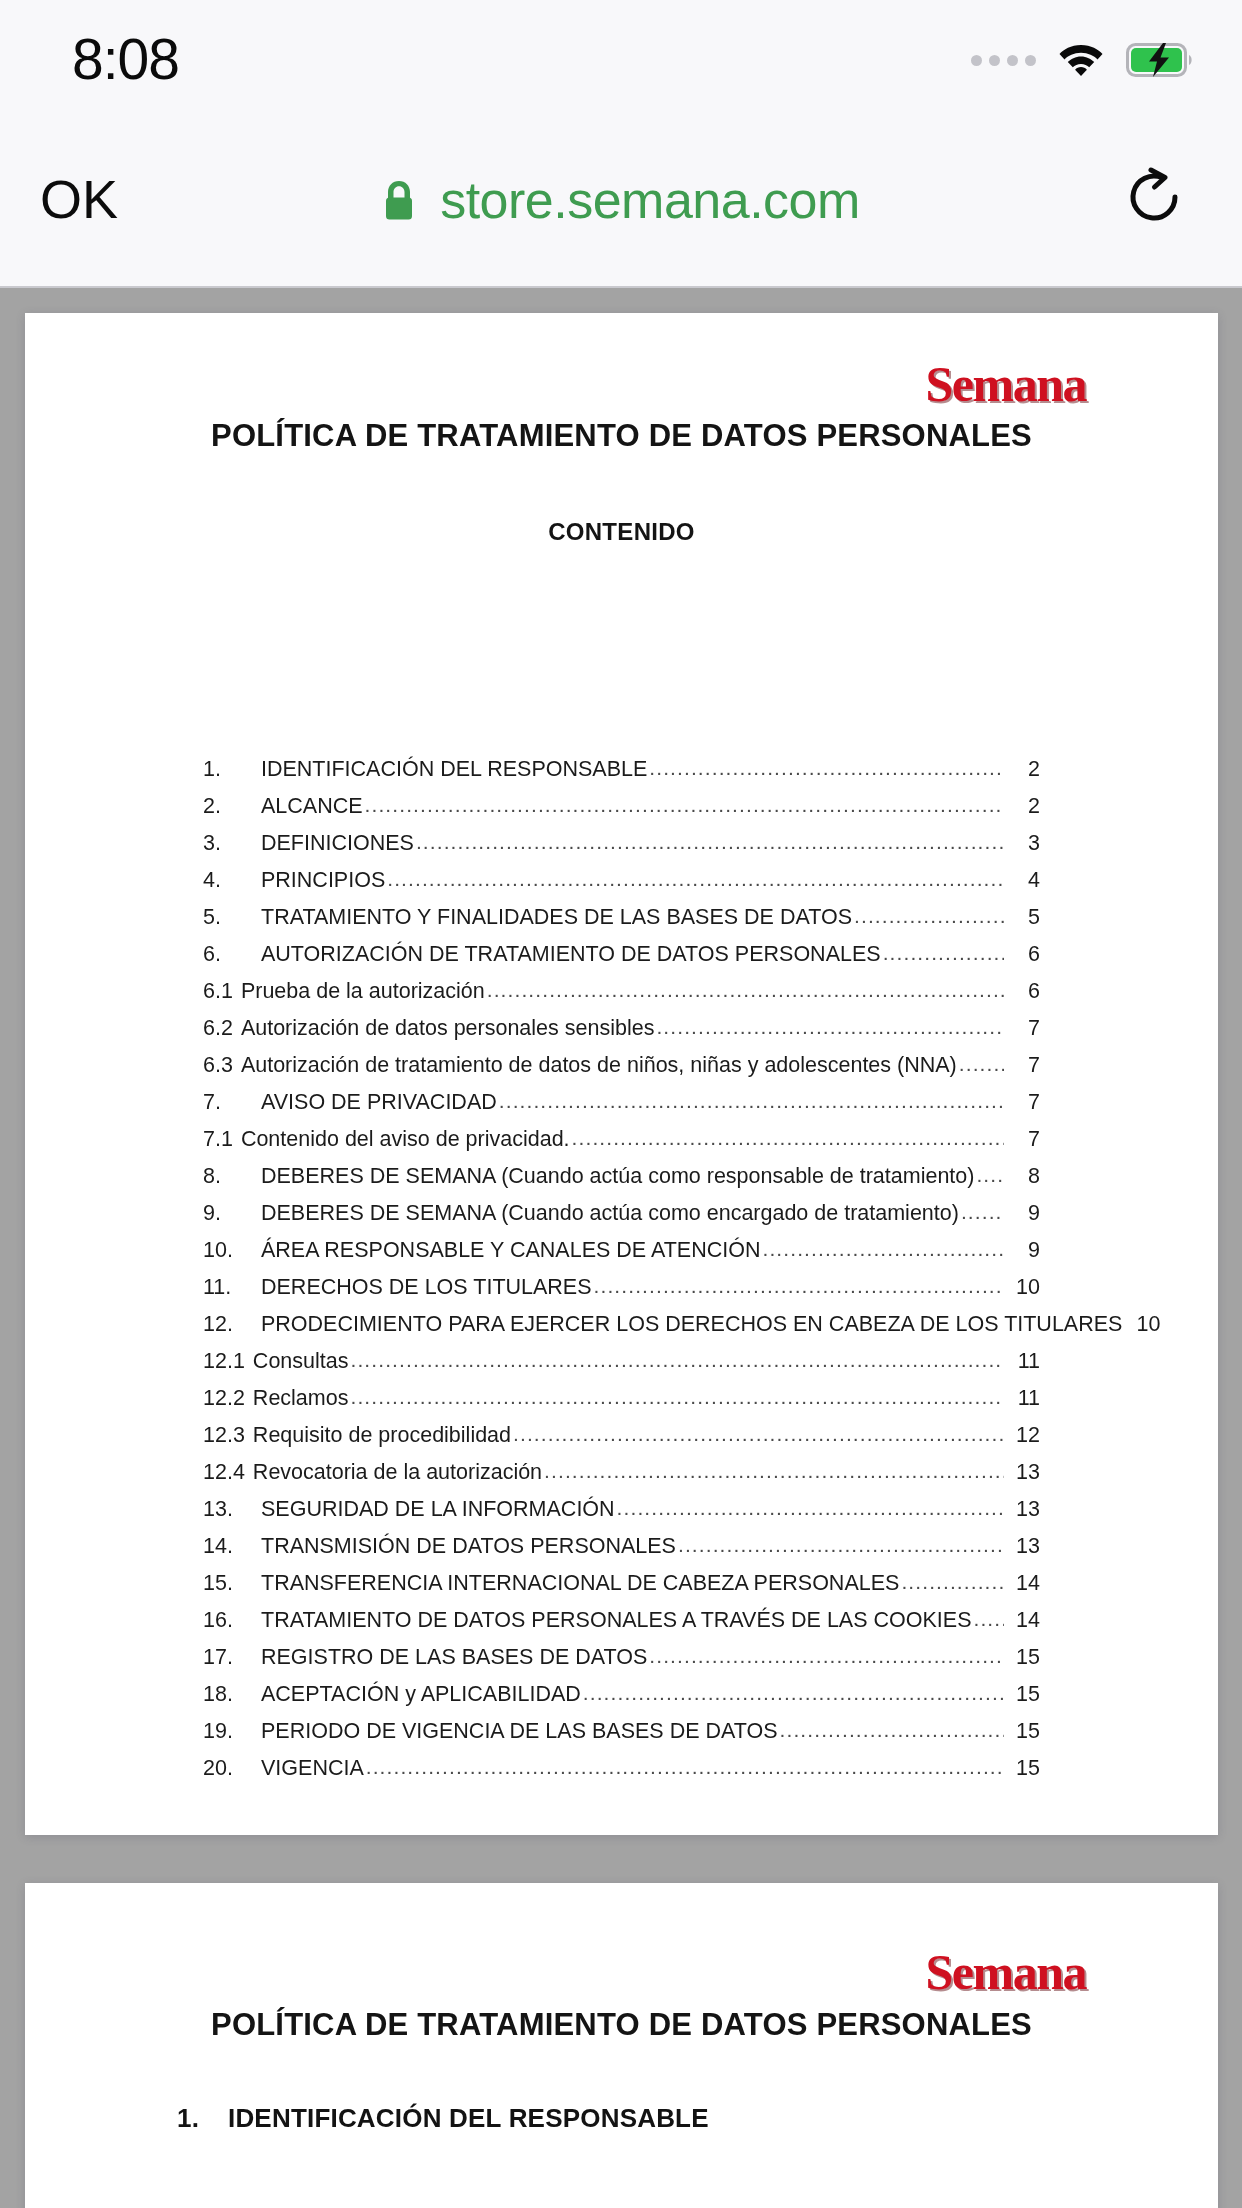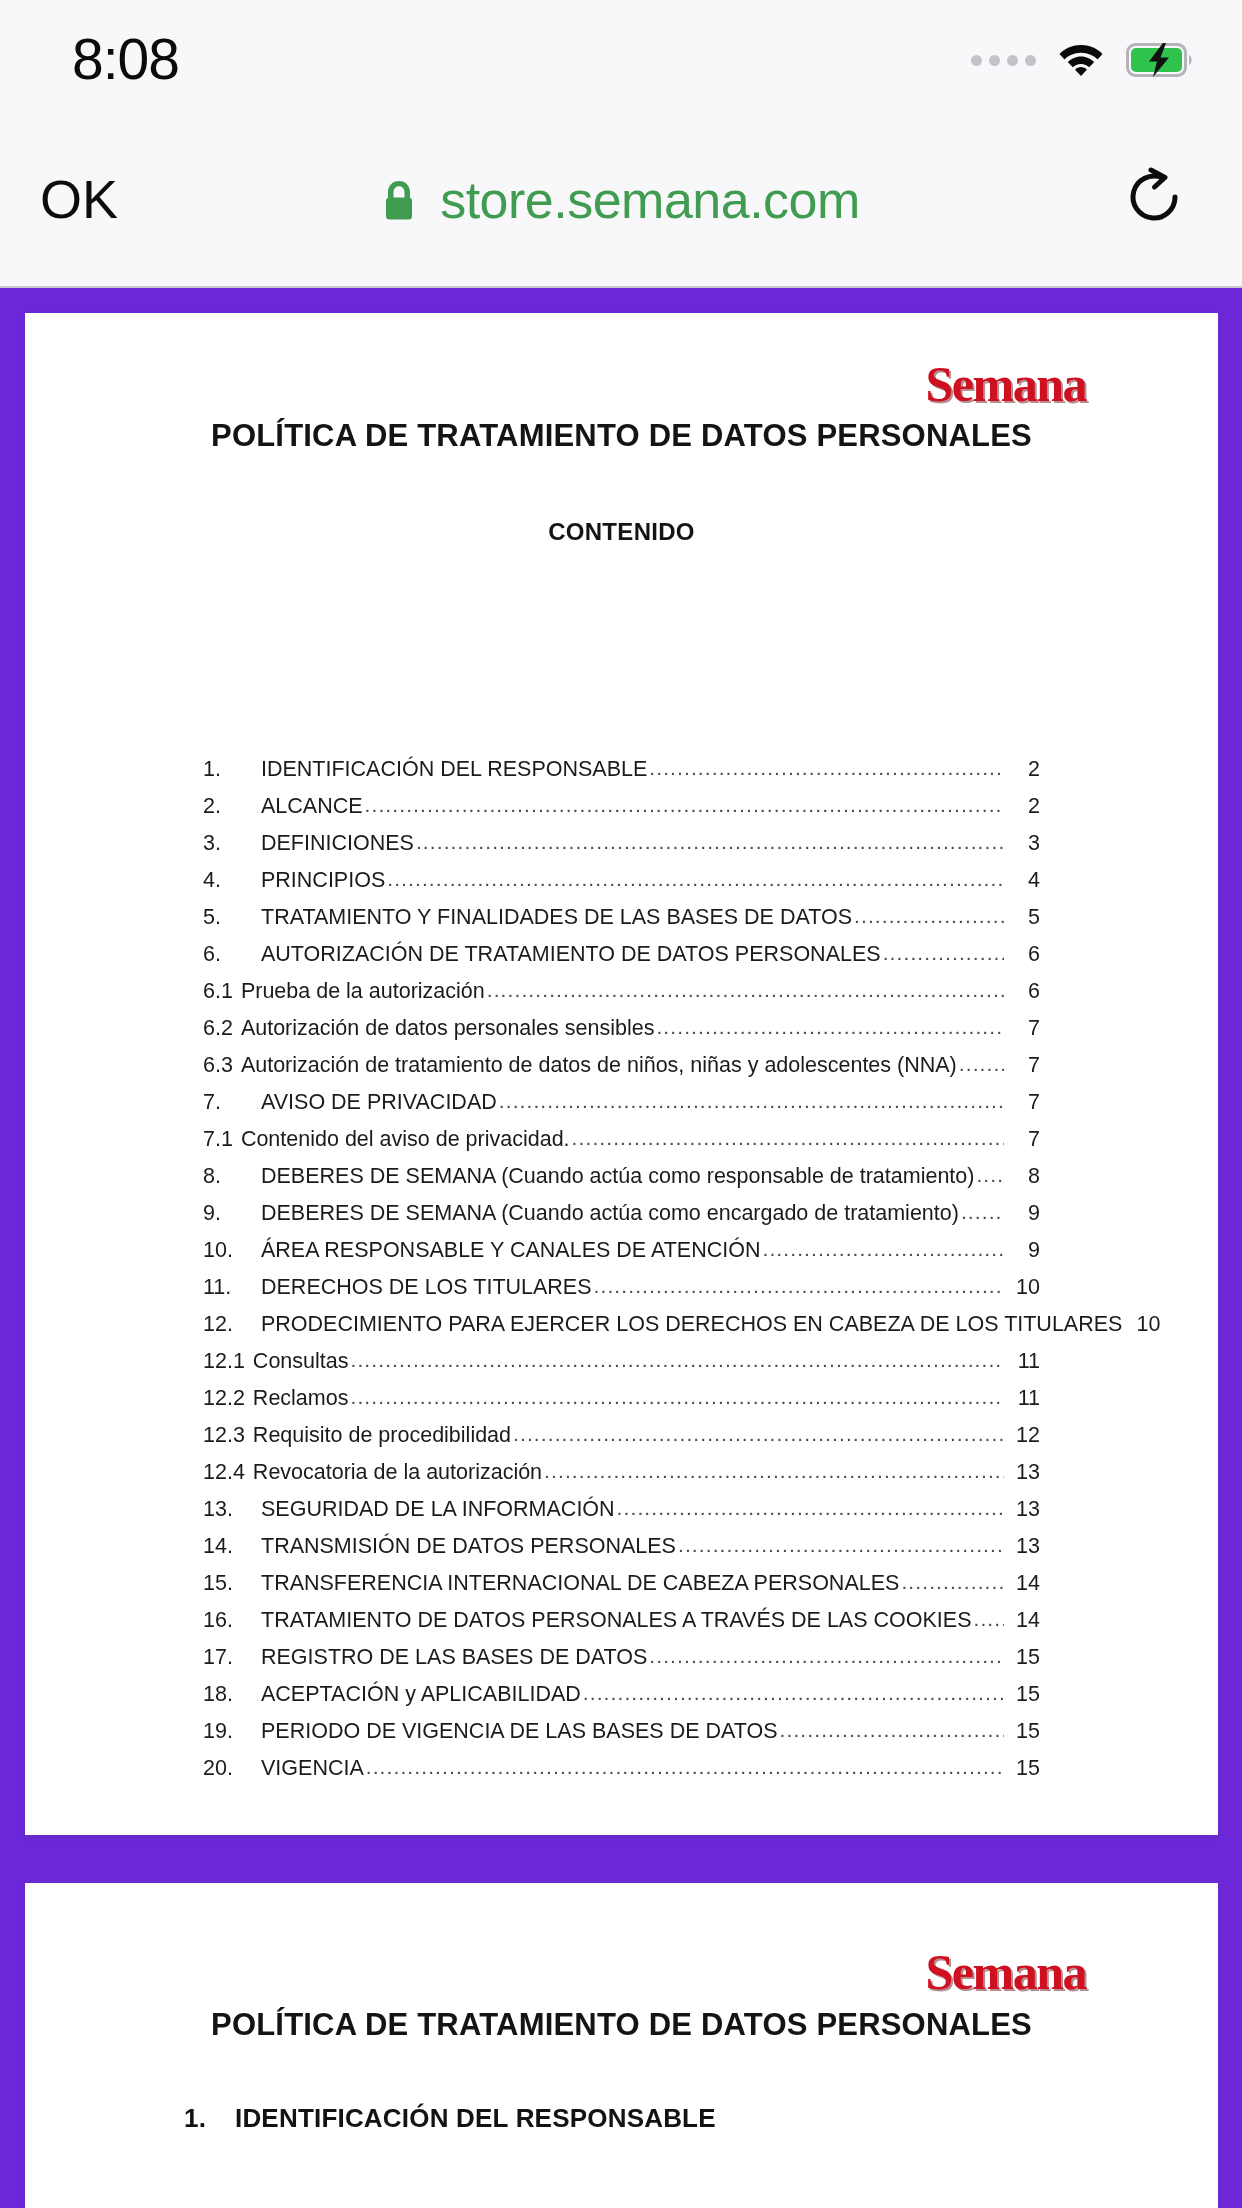--- a/index.html
+++ b/index.html
@@ -62,21 +62,21 @@
   }
   .bb-reload{
     position:absolute; right:56px; top:48px;
     width:60px; height:64px; cursor:pointer;
   }
 
   
   .viewer{
     position:relative;
     height:1920px;
-    background:#6d28d9;
+    background:#a3a3a3;
     overflow:hidden;
   }
   .page{
     position:absolute;
     left:25px; width:1193px;
     background:#ffffff;
     box-shadow:0 2px 9px rgba(60,60,90,0.20);
   }
   #page1{ top:25px; height:1522px; }
   #page2{ top:1595px; height:520px; }
@@ -369,20 +369,20 @@
           <span class="toc-label">VIGENCIA</span>
           <span class="toc-dots">............................................................................................................................................................................................................................................................................................................</span>
           <span class="toc-page">15</span>
         </div>
       </div>
   </div>
 
   <div class="page" id="page2">
     <div class="semana-logo" style="right:132px; top:60px;">Semana</div>
     <div class="doc-title" style="top:124px;">POLÍTICA DE TRATAMIENTO DE DATOS PERSONALES</div>
-    <div class="section-head" style="left:159px; top:220px;">
+    <div class="section-head" style="left:152px; top:220px;">
       <span>1.</span>
       <span style="display:inline-block;width:14px"></span>
       <span>IDENTIFICACIÓN DEL RESPONSABLE</span>
     </div>
   </div>
 
 </div>
 
 </body></html>

